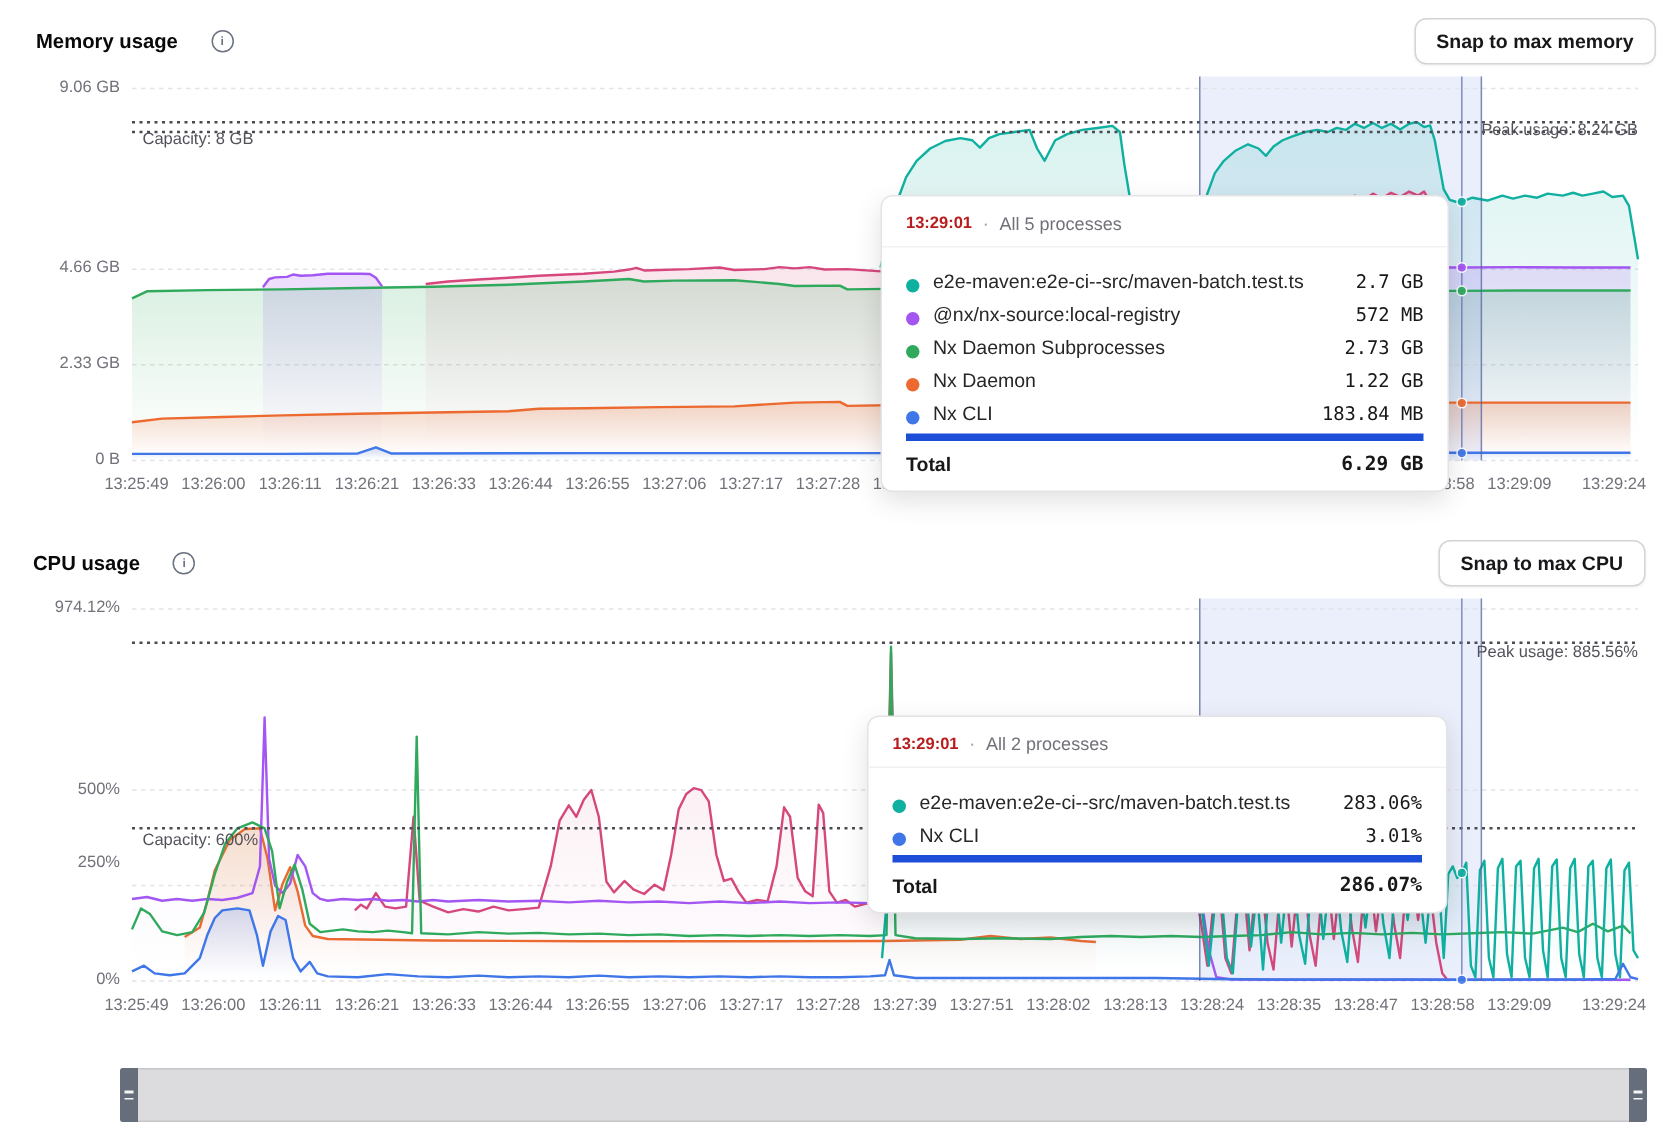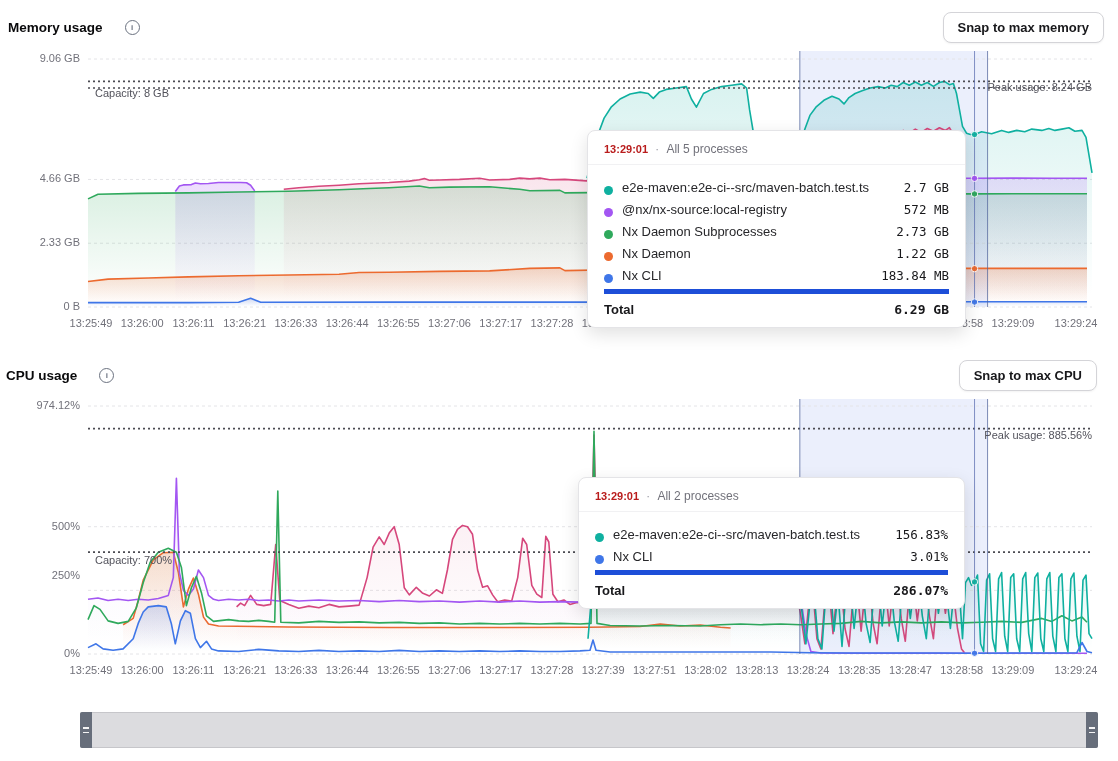--- a/index.html
+++ b/index.html
@@ -1,20 +1,20 @@
 <!DOCTYPE html>
 <html><head>
 <meta charset="utf-8">
 <style>
   html,body{margin:0;padding:0;background:#fff;}
   #app{position:relative;width:1118px;height:761px;background:#fff;overflow:hidden;
        font-family:"Liberation Sans",sans-serif;color:#18181b;}
   svg#charts{position:absolute;left:0;top:0;z-index:1;}
   .section-title{position:absolute;z-index:3;font-size:13.5px;font-weight:700;color:#09090b;
-       display:flex;align-items:center;gap:22px;}
+       display:flex;align-items:center;gap:22px;margin-left:16px;}
   .info-icon{width:13px;height:13px;border:1.2px solid #6b7280;border-radius:50%;display:inline-flex;
        align-items:center;justify-content:center;font-size:8px;font-weight:700;color:#6b7280;}
   .info-icon::after{content:"i";}
   .snap-btn{position:absolute;z-index:4;height:31px;padding:0 14px;background:#fff;
        border:1px solid #d4d4d8;border-radius:8px;font-family:"Liberation Sans",sans-serif;
        font-size:13px;font-weight:600;color:#18181b;box-shadow:0 1px 2px rgba(0,0,0,0.05);cursor:pointer;}
   .ylabel{position:absolute;z-index:2;left:0;width:80px;text-align:right;font-size:11px;color:#71717a;}
   .xtick{position:absolute;z-index:2;transform:translateX(-50%);font-size:11px;color:#71717a;white-space:nowrap;}
   .refline-label{position:absolute;z-index:2;font-size:11px;color:#52525b;white-space:nowrap;}
   .tooltip{position:absolute;z-index:6;background:#fff;border:1px solid #e4e4e7;border-radius:8px;
@@ -241,21 +241,21 @@
       <div class="xtick" style="left: 808.08px; top: 664px;">13:28:24</div>
       <div class="xtick" style="left: 859.3px; top: 664px;">13:28:35</div>
       <div class="xtick" style="left: 910.52px; top: 664px;">13:28:47</div>
       <div class="xtick" style="left: 961.74px; top: 664px;">13:28:58</div>
       <div class="xtick" style="left: 1012.96px; top: 664px;">13:29:09</div>
       <div class="xtick" style="left: 1076px; top: 664px;">13:29:24</div>
     </div>
 
   <div class="refline-label" style="left:95px;top:87px;">Capacity: 8 GB</div>
   <div class="refline-label" style="right:26px;top:81px;">Peak usage: 8.24 GB</div>
-  <div class="refline-label" style="left:95px;top:554px;">Capacity: 700%</div>
+  <div class="refline-label" style="left:95px;top:554px;">Capacity: 600%</div>
   <div class="refline-label" style="right:26px;top:429px;">Peak usage: 885.56%</div>
 
   <div class="tooltip" style="left:587px;top:130px;width:377px;">
     <div class="tt-header">
       <span class="tt-time">13:29:01</span>
       <span class="tt-sep">·</span>
       <span class="tt-sub">All 5 processes</span>
     </div>
     <div class="tt-rows">
         <div class="tt-row">
@@ -293,21 +293,21 @@
   <div class="tooltip" style="left:578px;top:477px;width:385px;">
     <div class="tt-header">
       <span class="tt-time">13:29:01</span>
       <span class="tt-sep">·</span>
       <span class="tt-sub">All 2 processes</span>
     </div>
     <div class="tt-rows">
         <div class="tt-row">
           <span class="tt-dot" style="background: rgb(15, 176, 160);"></span>
           <span class="tt-name">e2e-maven:e2e-ci--src/maven-batch.test.ts</span>
-          <span class="tt-val">156.83%</span>
+          <span class="tt-val">283.06%</span>
         </div>
         <div class="tt-row">
           <span class="tt-dot" style="background: rgb(63, 118, 232);"></span>
           <span class="tt-name">Nx CLI</span>
           <span class="tt-val">3.01%</span>
         </div>
       </div>
     <div class="tt-total">
       <span class="tt-total-label">Total</span>
       <span class="tt-total-val">286.07%</span>

